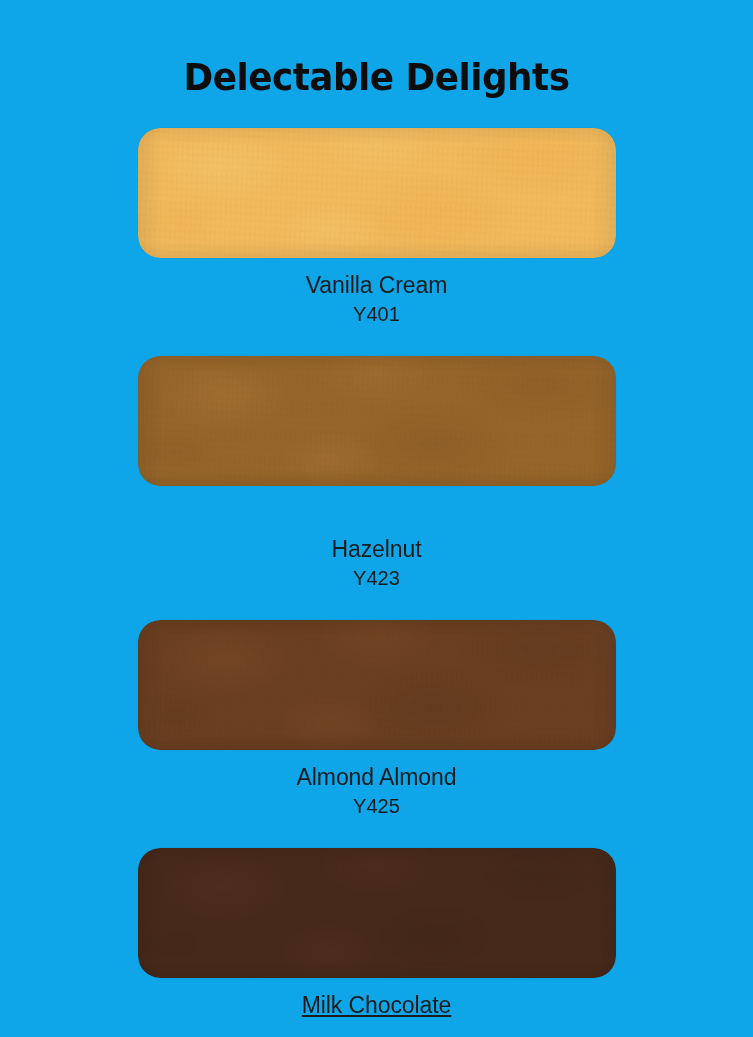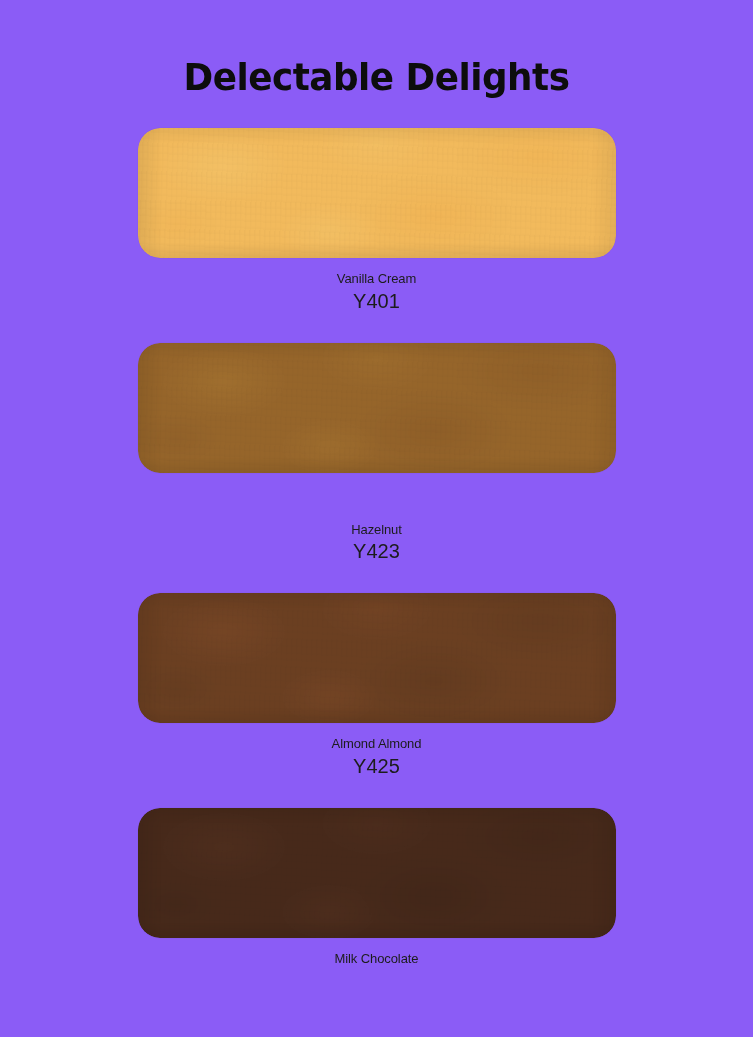--- a/index.html
+++ b/index.html
@@ -120,38 +120,38 @@
 
   
   .swatch-caption {
     text-align: center;
     color: #1c1c1c;
     margin-top: 12px;
     line-height: 1.35;
   }
   .swatch-name {
     display: block;
-    font-size: 13px;
+    font-size: 23px;
     font-weight: 400;
     letter-spacing: -0.1px;
   }
   .swatch-code {
     display: block;
     font-size: 20px;
     font-weight: 400;
     letter-spacing: 0.1px;
   }
 
   
   .swatch-item + .swatch-item { margin-top: 28px; }
 </style>
 </head>
 <body>
 
-<div class="page" style="background: #8b5cf6;">
+<div class="page" style="background: #0ea5e9;">
 
   <h1 class="palette-title" style="color: rgb(13, 13, 13);">Delectable Delights</h1>
 
   <ul class="swatch-list">
 
     <li class="swatch-item">
       <div class="swatch-chip">
         <div class="chip-fill" style="background: rgb(242, 186, 92);"></div>
         <div class="chip-texture"></div>
         <div class="chip-grain"></div>
@@ -189,19 +189,19 @@
       </div>
     </li>
 
     <li class="swatch-item">
       <div class="swatch-chip">
         <div class="chip-fill" style="background: rgb(71, 41, 26);"></div>
         <div class="chip-texture"></div>
         <div class="chip-grain"></div>
         <div class="chip-edge"></div>
       </div>
-      <div class="swatch-caption" style="color: rgb(28, 28, 28);">
+      <div class="swatch-caption" style="color: rgb(28, 28, 28); text-decoration: underline;">
         <span class="swatch-name">Milk Chocolate</span>
       </div>
     </li>
 
   </ul>
 </div>
 
 </body></html>

